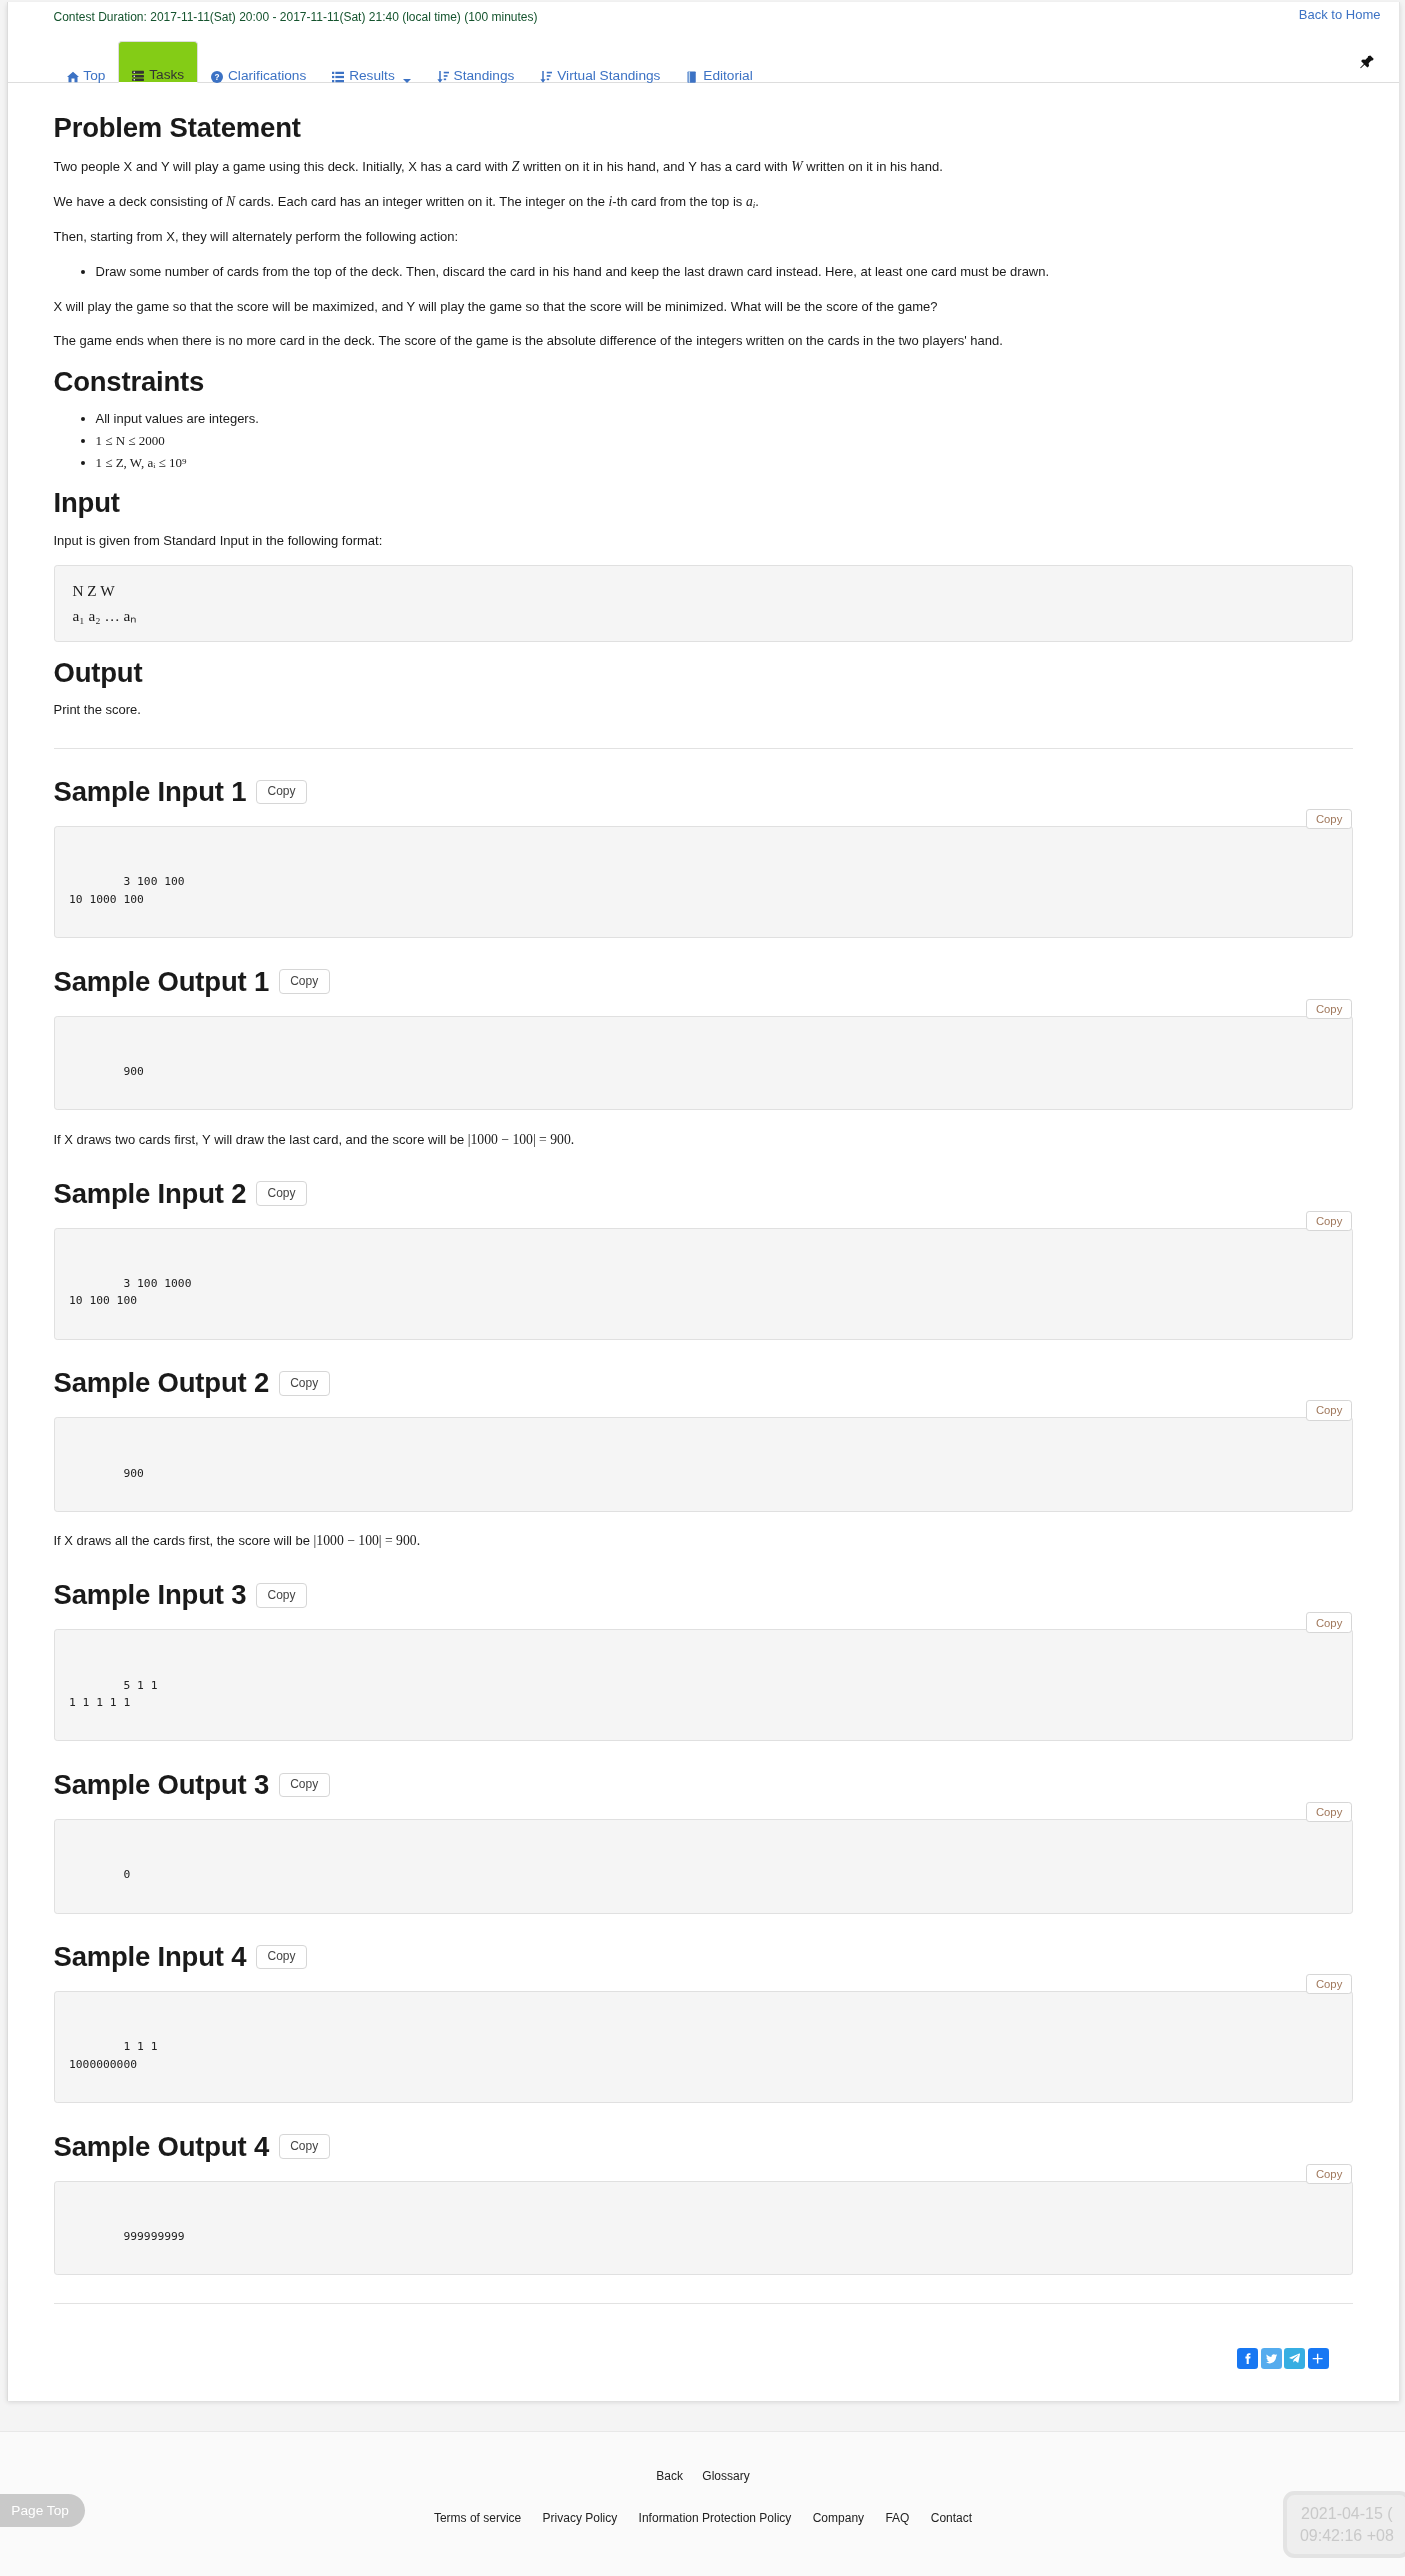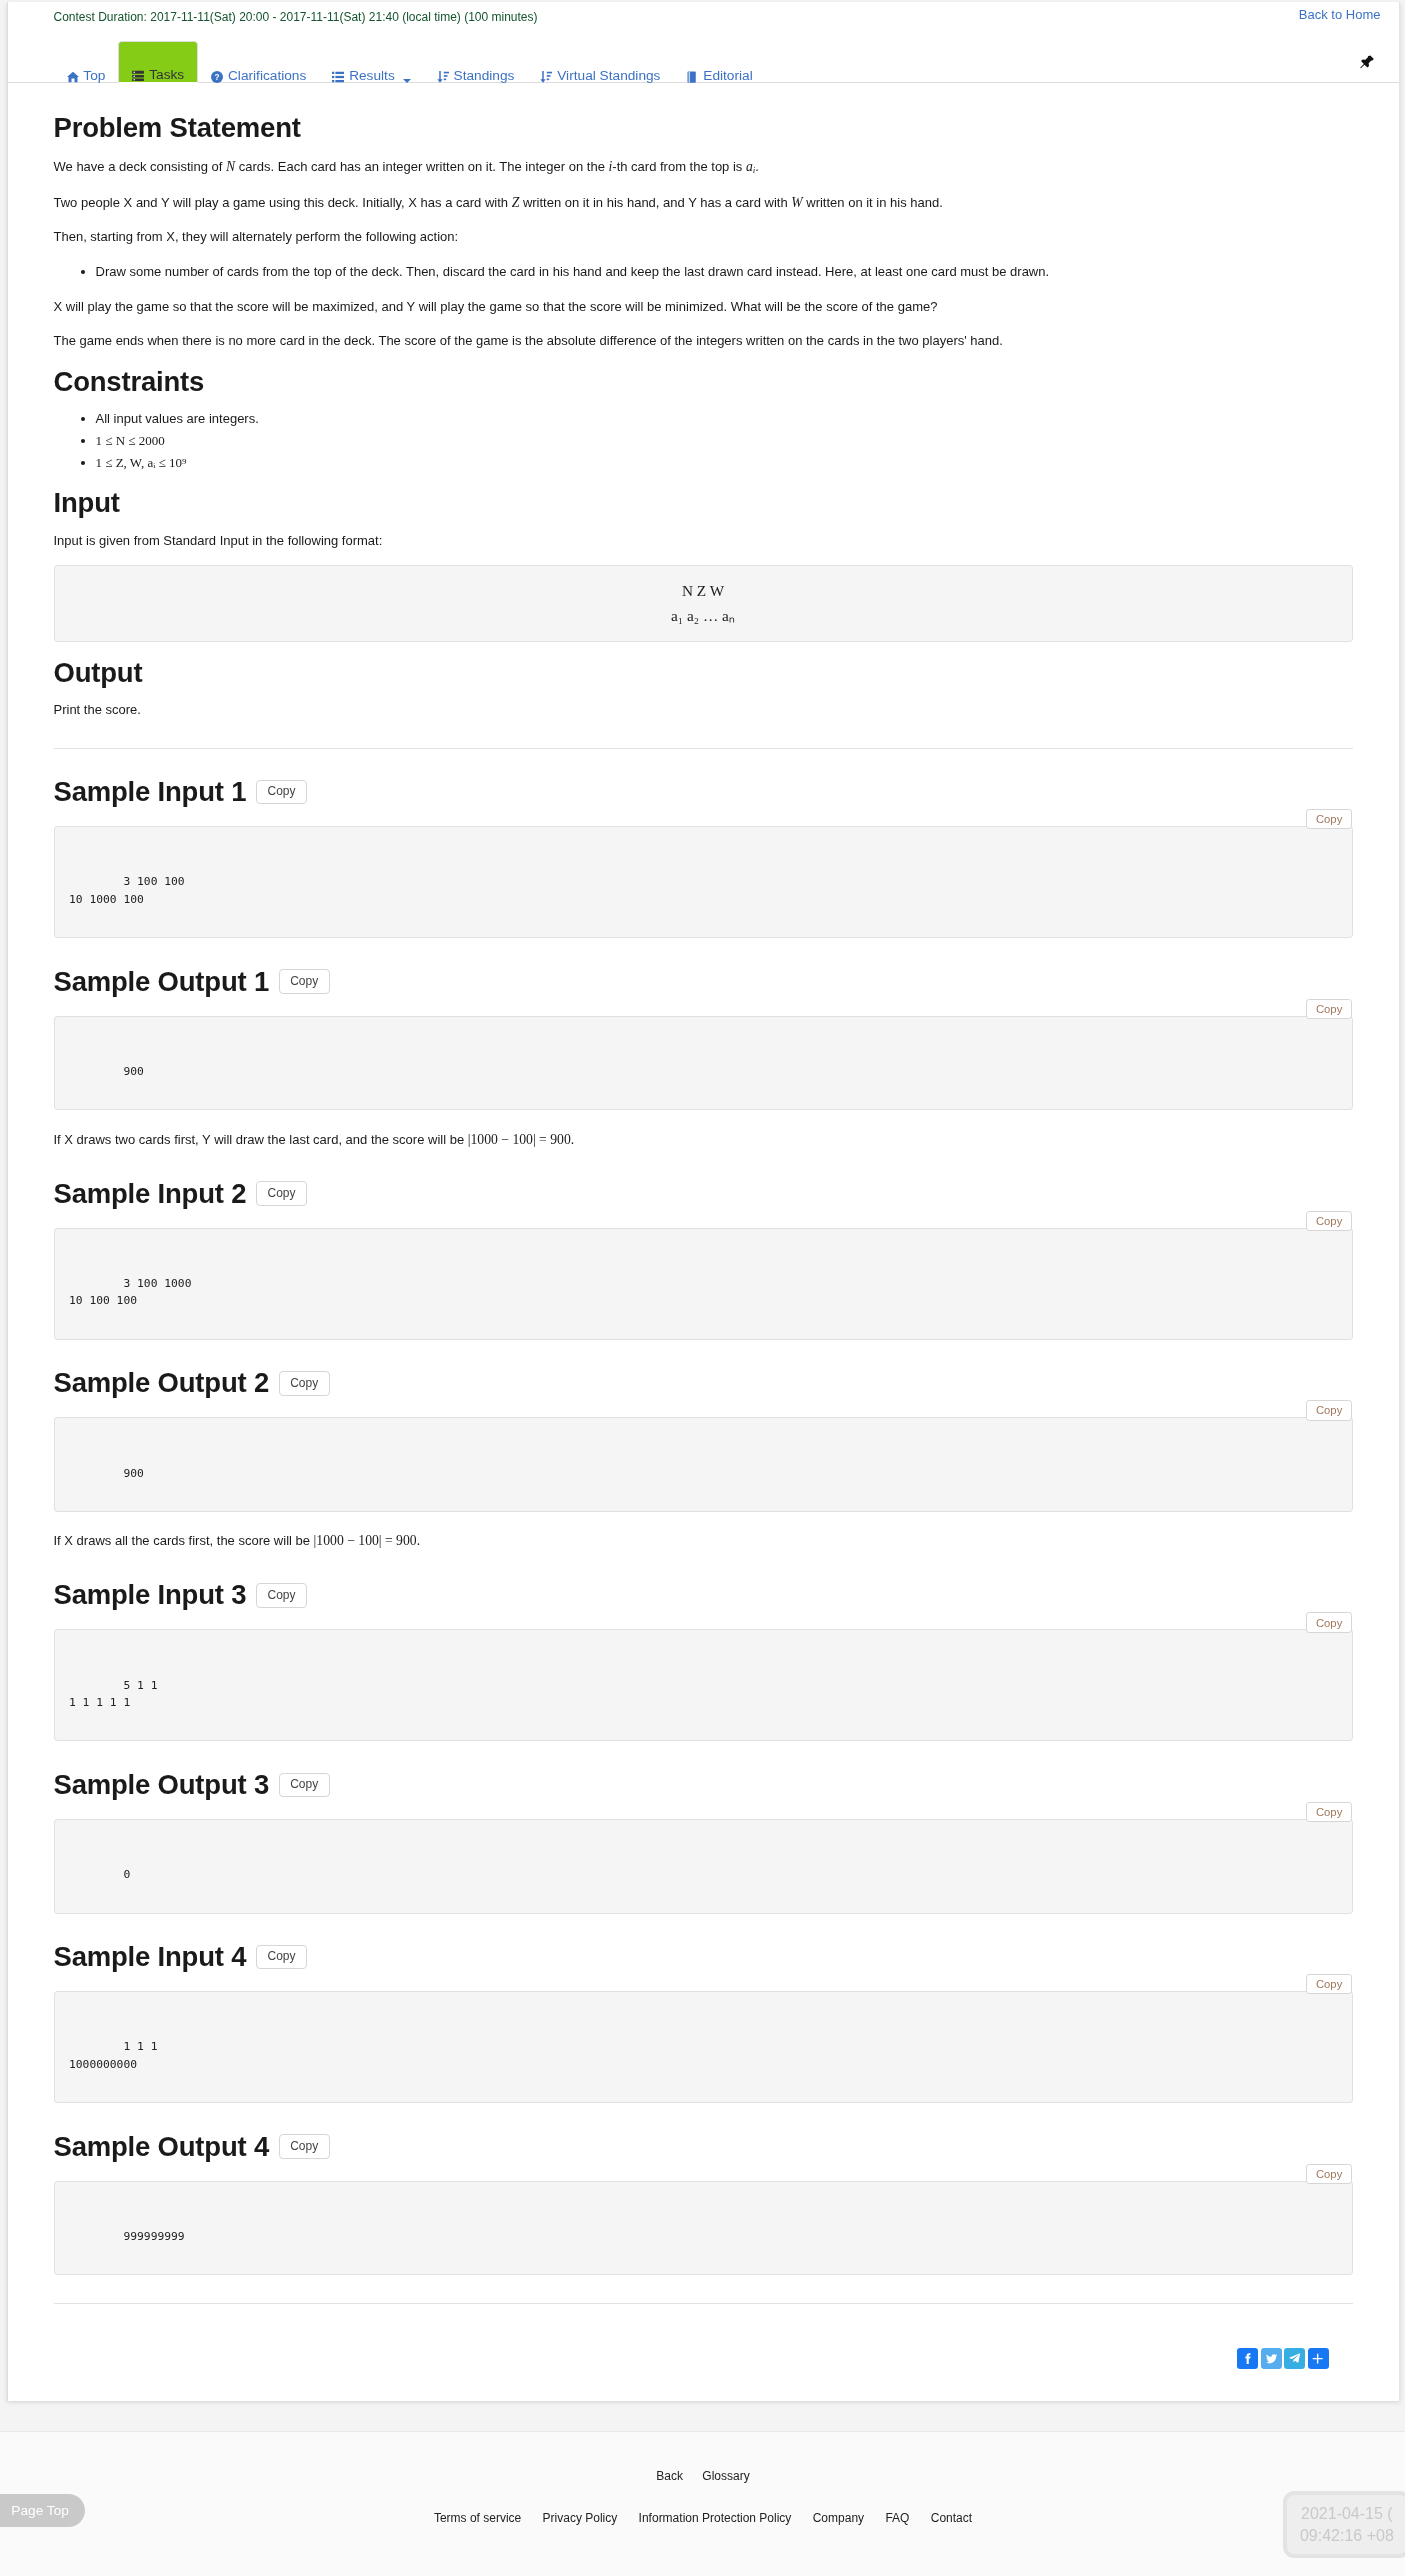--- a/index.html
+++ b/index.html
@@ -68,21 +68,20 @@
   ul.bul li { font-size:13px; line-height:1.55; margin-bottom:1.6px; }
   .mathi { font-family:"Liberation Serif", serif; font-style:italic; font-size:13.7px; }
   .mathr { font-family:"Liberation Serif", serif; font-size:13.7px; }
   .sub { font-size:.7em; vertical-align:-.25em; font-style:italic; }
   
   .fmtbox {
     background:#f5f5f5; border:0.8px solid #e0e0e0; border-radius:3.2px;
     padding:13px 18px; margin:3.2px 0 8px 0;
     font-family:"Liberation Serif", serif; font-size:15.3px;
     line-height:1.6;
-    text-align:center;
   }
   .codebox {
     position:relative;
     background:#f5f5f5; border:0.8px solid #e0e0e0; border-radius:3.2px;
     padding:11.3px 14.5px; margin:1.6px 0 0 0;
     font-family:"DejaVu Sans Mono", monospace; font-size:11.3px;
     line-height:1.55; color:#222; white-space:pre;
     min-height:44px;
   }
   .codebox.tall { min-height:58px; }
@@ -238,23 +237,23 @@
       <svg width="19.4" height="19.4" viewBox="0 0 24 24">
         <path fill="#111" d="M16.5 3.2l4.3 4.3-2.1 2.1-1-.3-3.3 3.3.5 3.4-2 2-3.6-3.6-4.6 4.6-.8-.8 4.6-4.6L5 9.9l2-2 3.4.5L13.7 5l-.3-1z"></path>
       </svg>
     </div>
   </div>
 
   <div class="content">
 
     <h2 class="sec">Problem Statement</h2>
 
+    <p class="para"><span>Two people X and Y will play a game using this deck. Initially, X has a card with </span><span class="mathi">Z</span><span> written on it in his hand, and Y has a card with </span><span class="mathi">W</span><span> written on it in his hand.</span></p>
+
     <p class="para"><span>We have a deck consisting of </span><span class="mathi">N</span><span> cards. Each card has an integer written on it. The integer on the </span><span class="mathi">i</span><span>-th card from the top is </span><span class="mathi">a</span><span class="mathi sub">i</span><span>.</span></p>
-
-    <p class="para"><span>Two people X and Y will play a game using this deck. Initially, X has a card with </span><span class="mathi">Z</span><span> written on it in his hand, and Y has a card with </span><span class="mathi">W</span><span> written on it in his hand.</span></p>
 
     <p class="para">Then, starting from X, they will alternately perform the following action:</p>
 
     <ul class="bul">
       <li>Draw some number of cards from the top of the deck. Then, discard the card in his hand and keep the last drawn card instead. Here, at least one card must be drawn.</li>
     </ul>
 
     <p class="para">X will play the game so that the score will be maximized, and Y will play the game so that the score will be minimized. What will be the score of the game?</p>
     <p class="para">The game ends when there is no more card in the deck. The score of the game is the absolute difference of the integers written on the cards in the two players' hand.</p>
 

